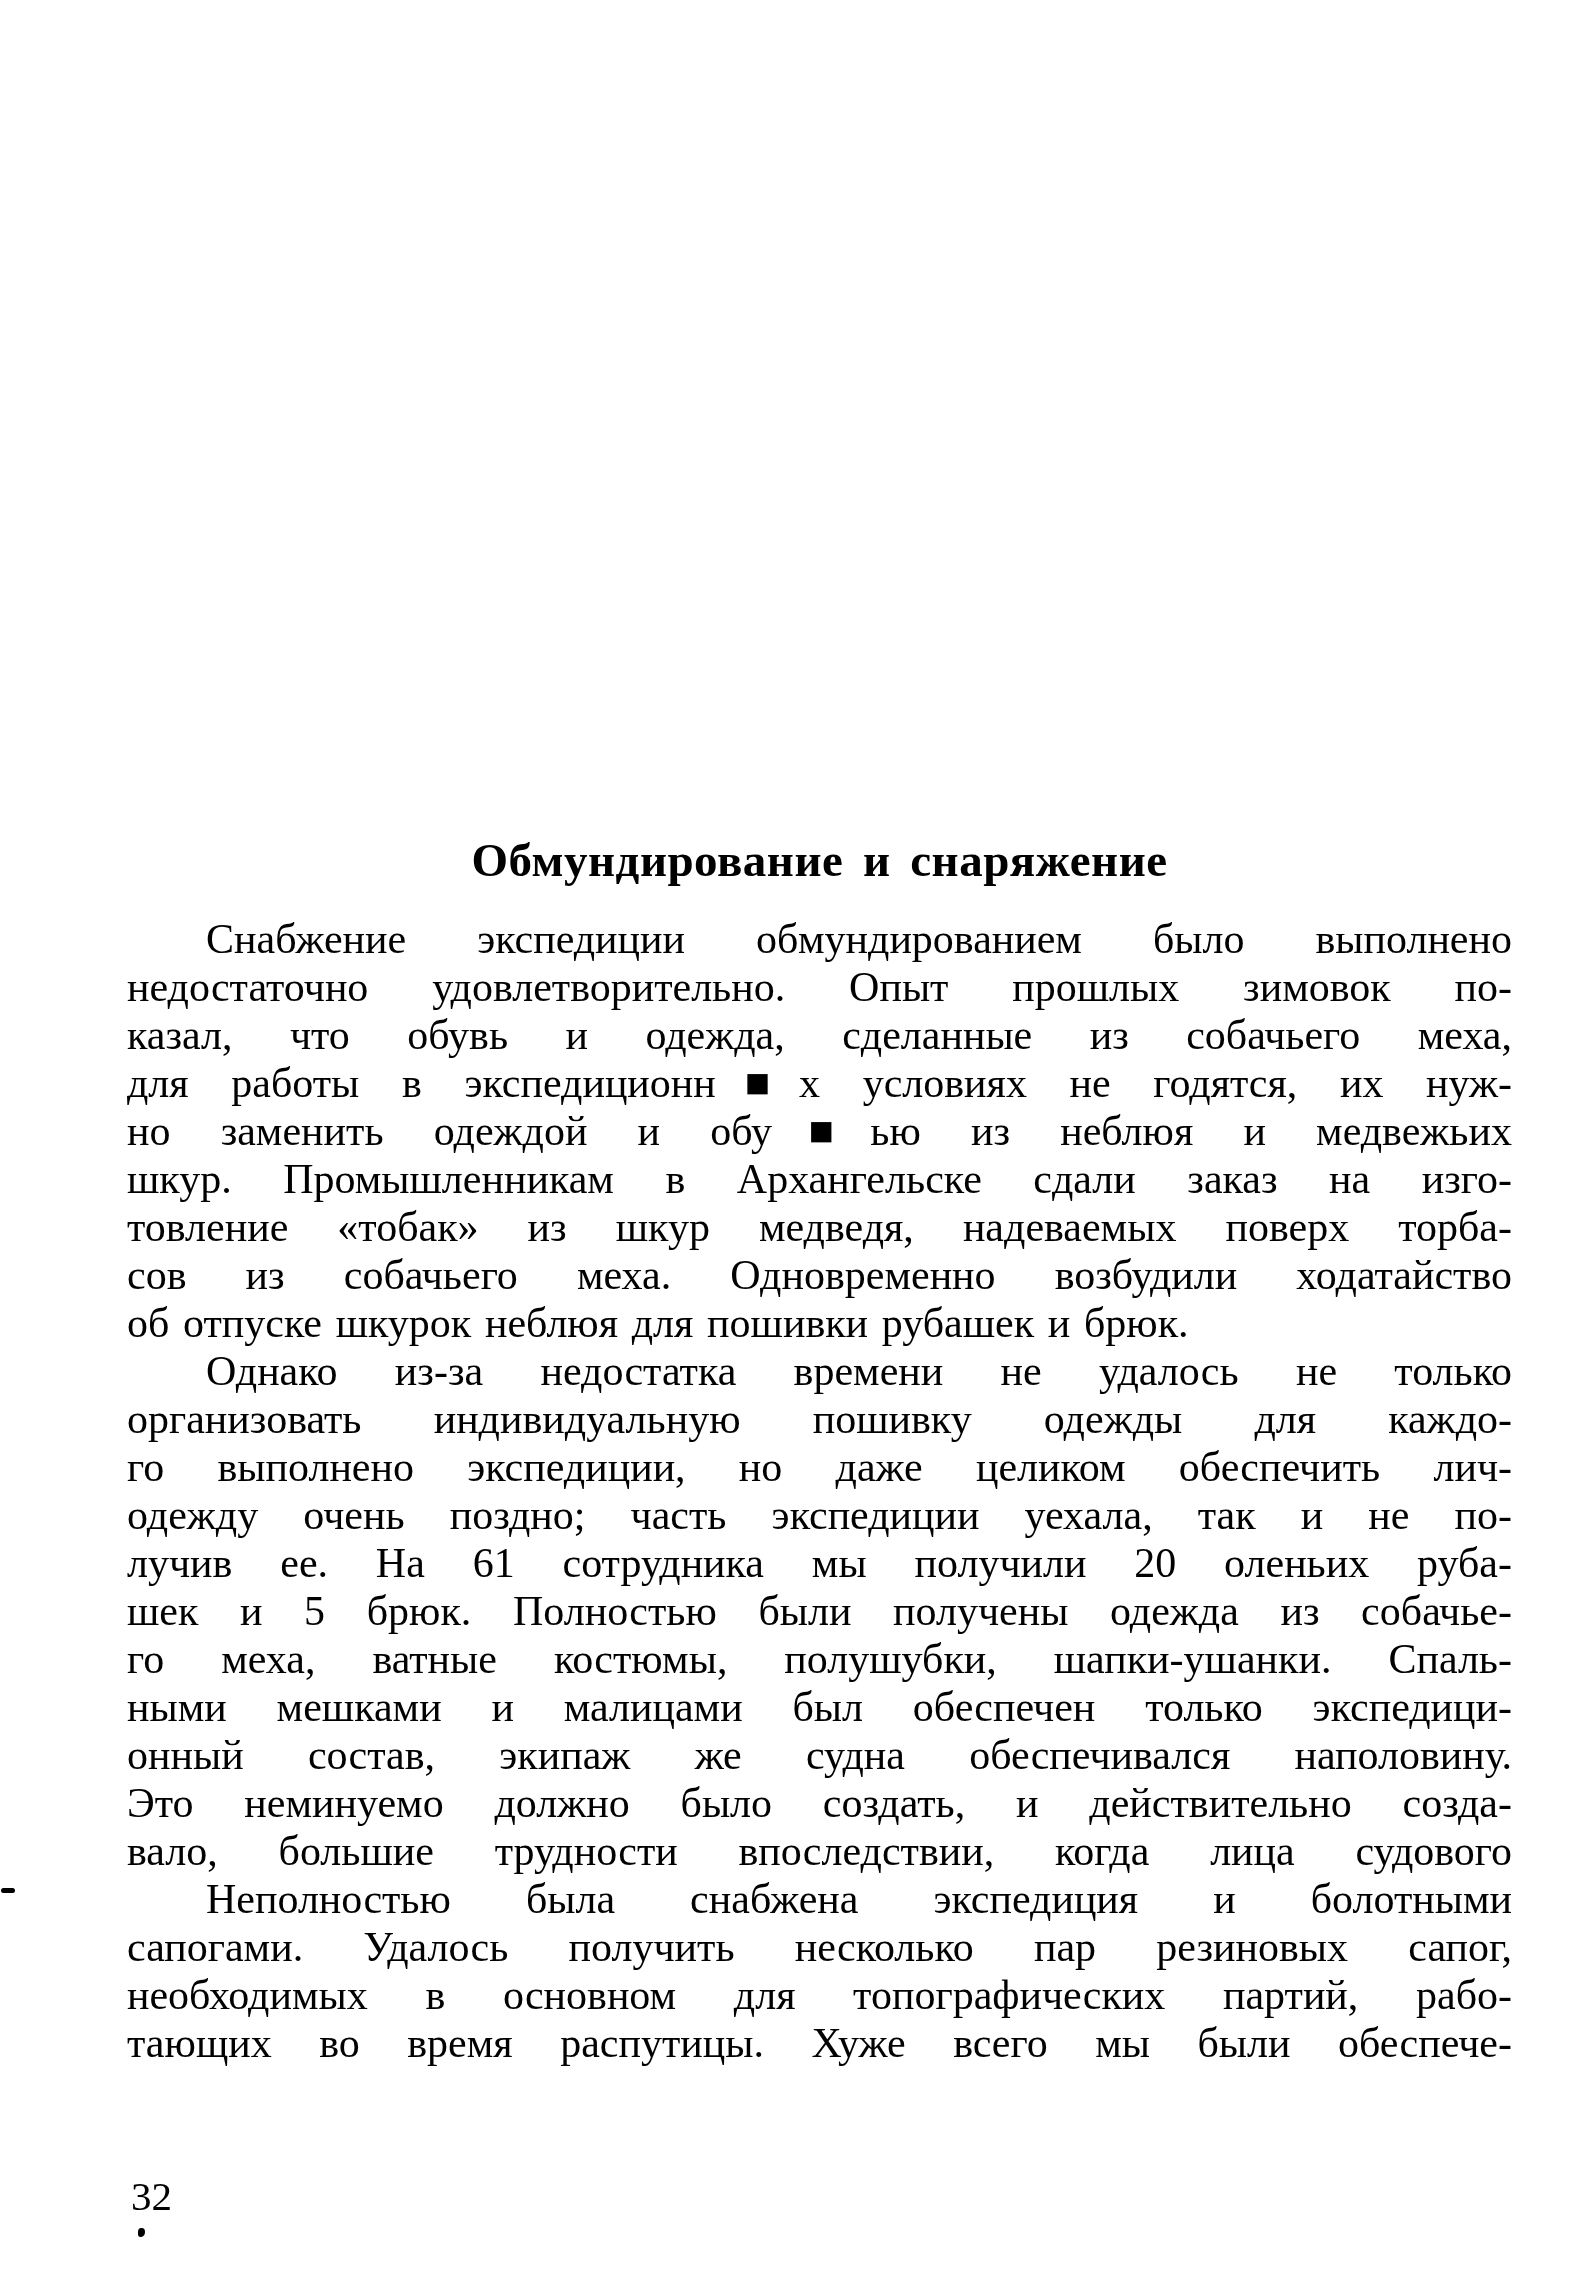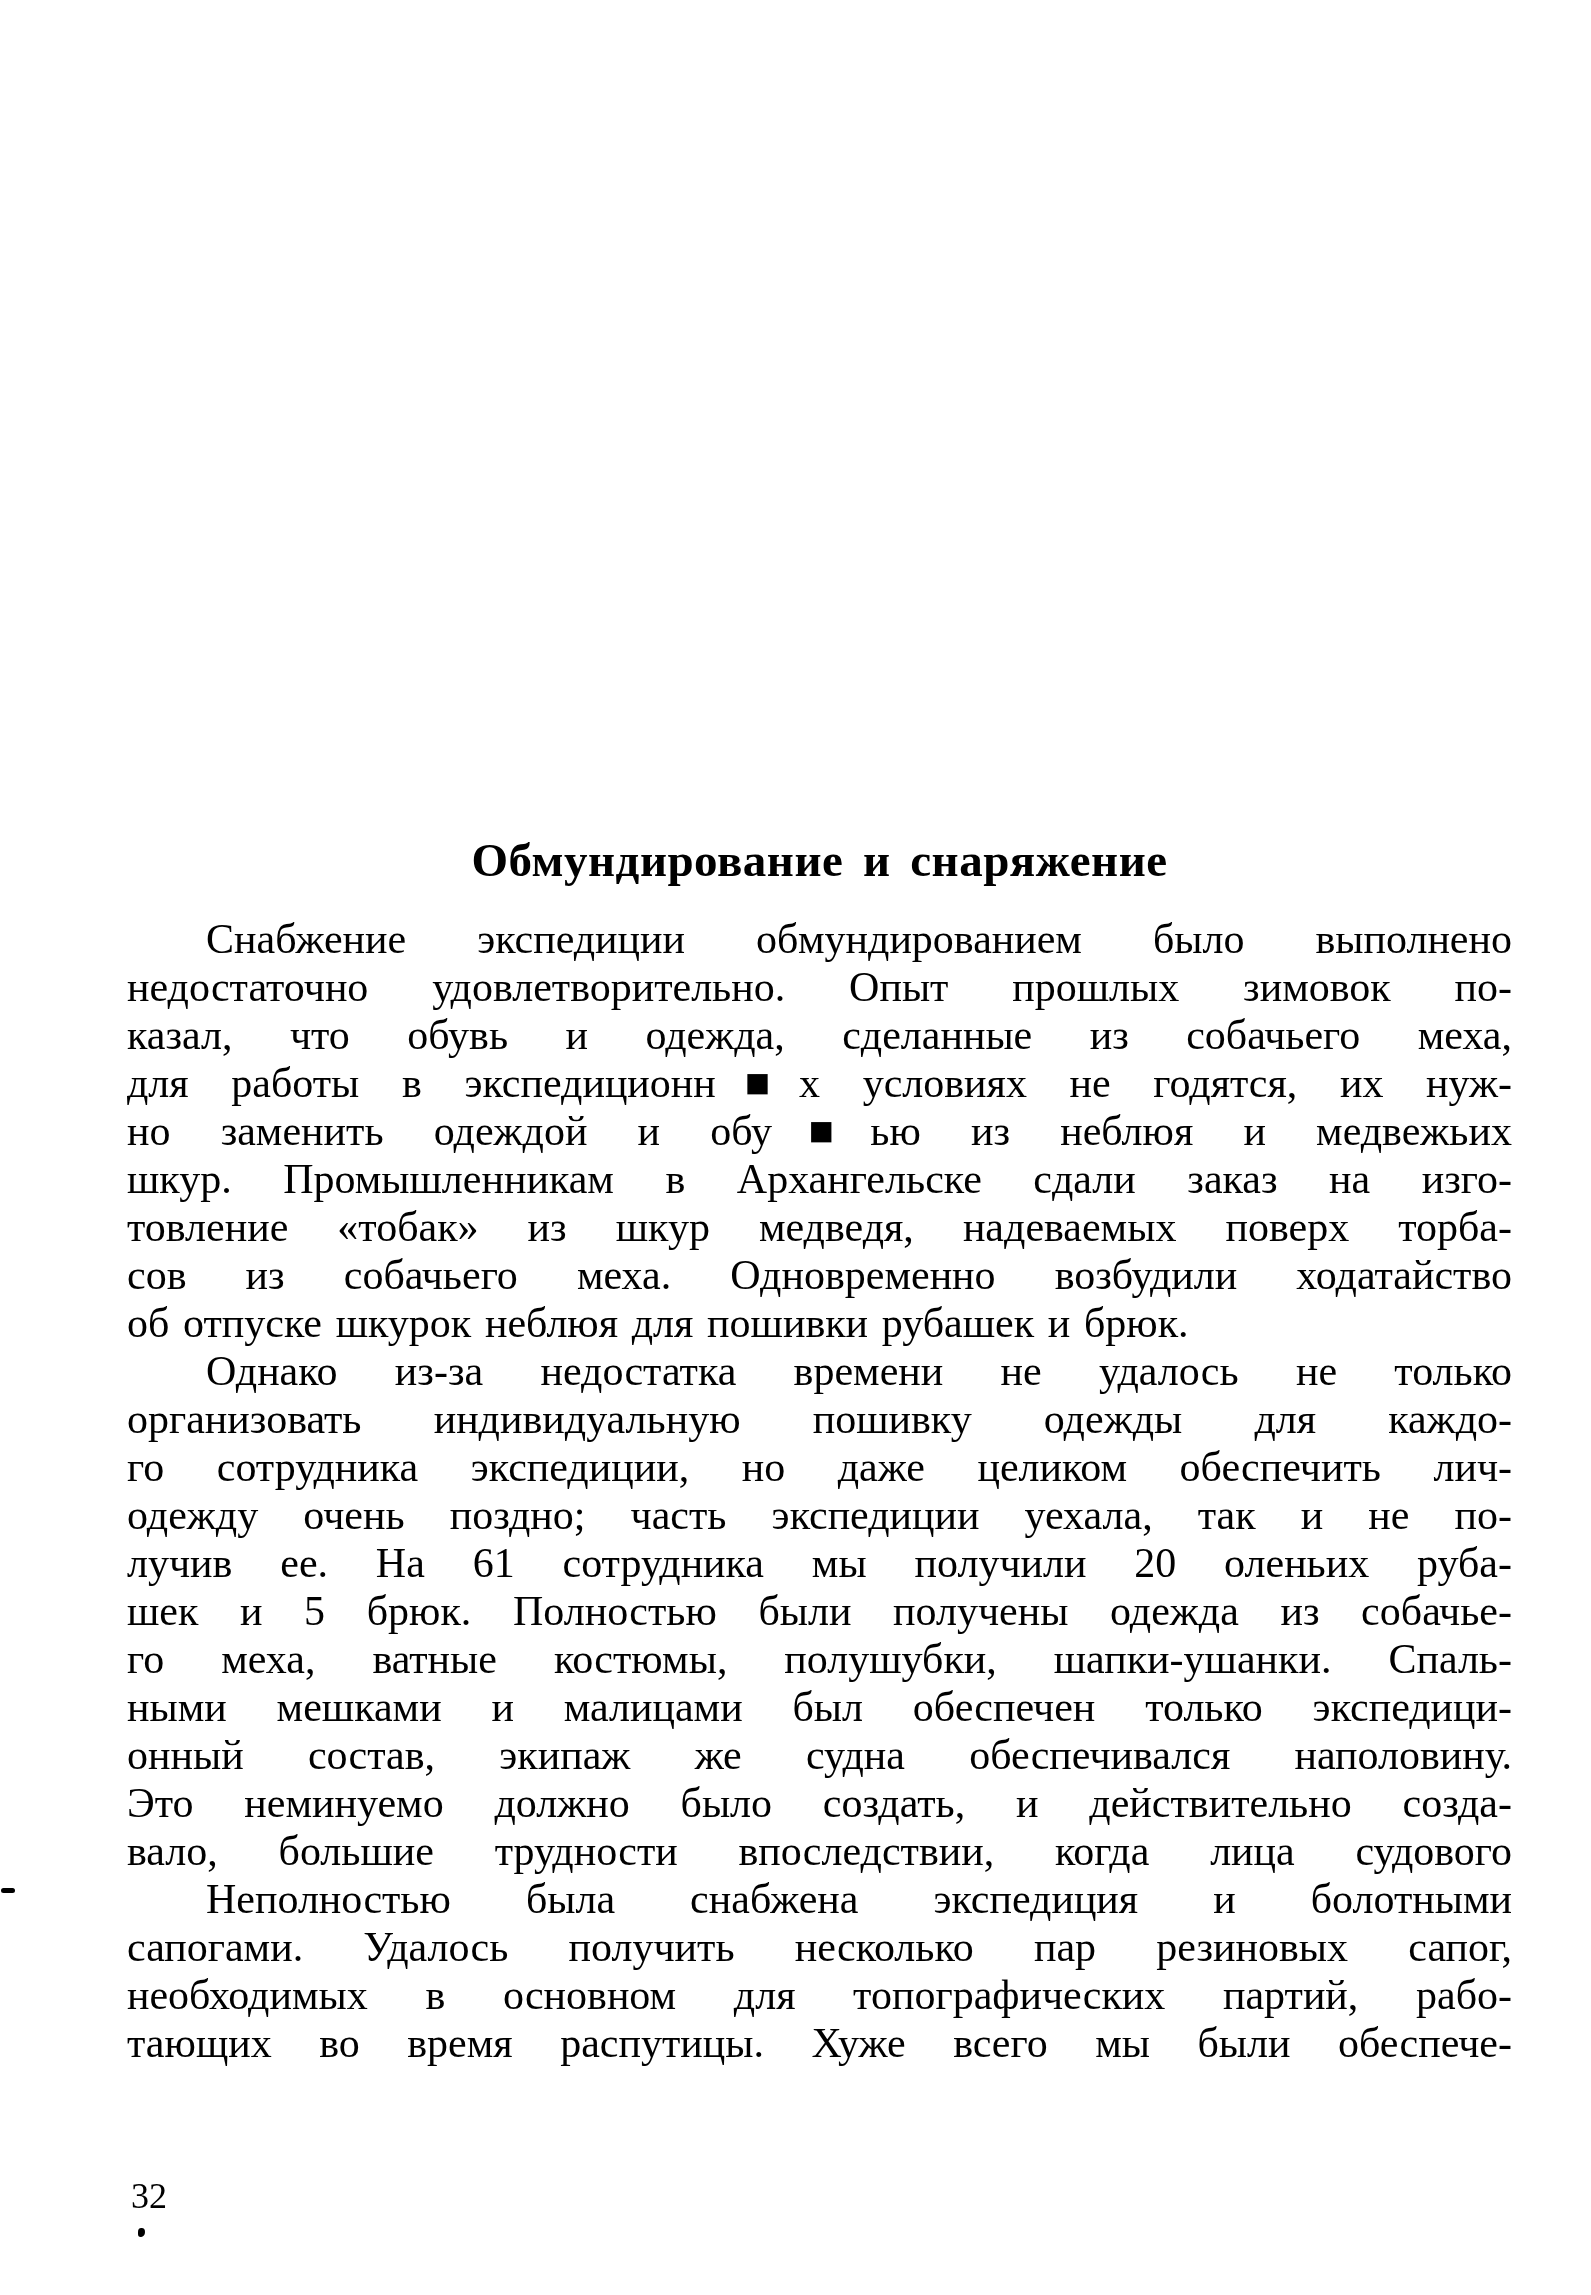--- a/index.html
+++ b/index.html
@@ -48,21 +48,21 @@
   }
   .line.indent { text-indent: 79px; }
   .line.flush-last {
     text-align-last: left;
     -moz-text-align-last: left;
   }
   .page-number {
     position: absolute;
     left: 131px;
     top: 2153px;
-    font-size: 36px;
+    font-size: 41px;
     line-height: 45px;
   }
   .speck {
     position: absolute;
     background: #000000;
   }
   .speck-margin-dash {
     left: 1.1px;
     top: 1867px;
     width: 14px;
@@ -91,21 +91,21 @@
         <div class="line">для работы в экспедиционн■х условиях не годятся, их нуж-</div>
         <div class="line">но заменить одеждой и обу■ью из неблюя и медвежьих</div>
         <div class="line">шкур. Промышленникам в Архангельске сдали заказ на изго-</div>
         <div class="line">товление «тобак» из шкур медведя, надеваемых поверх торба-</div>
         <div class="line">сов из собачьего меха. Одновременно возбудили ходатайство</div>
         <div class="line flush-last">об отпуске шкурок неблюя для пошивки рубашек и брюк.</div>
       </div>
       <div class="paragraph">
         <div class="line indent">Однако из-за недостатка времени не удалось не только</div>
         <div class="line">организовать индивидуальную пошивку одежды для каждо-</div>
-        <div class="line">го сотрудника экспедиции, но даже целиком обеспечить лич-</div>
+        <div class="line">го выполнено экспедиции, но даже целиком обеспечить лич-</div>
         <div class="line">одежду очень поздно; часть экспедиции уехала, так и не по-</div>
         <div class="line">лучив ее. На 61 сотрудника мы получили 20 оленьих руба-</div>
         <div class="line">шек и 5 брюк. Полностью были получены одежда из собачье-</div>
         <div class="line">го меха, ватные костюмы, полушубки, шапки-ушанки. Спаль-</div>
         <div class="line">ными мешками и малицами был обеспечен только экспедици-</div>
         <div class="line">онный состав, экипаж же судна обеспечивался наполовину.</div>
         <div class="line">Это неминуемо должно было создать, и действительно созда-</div>
         <div class="line">вало, большие трудности впоследствии, когда лица судового</div>
       </div>
       <div class="paragraph">

